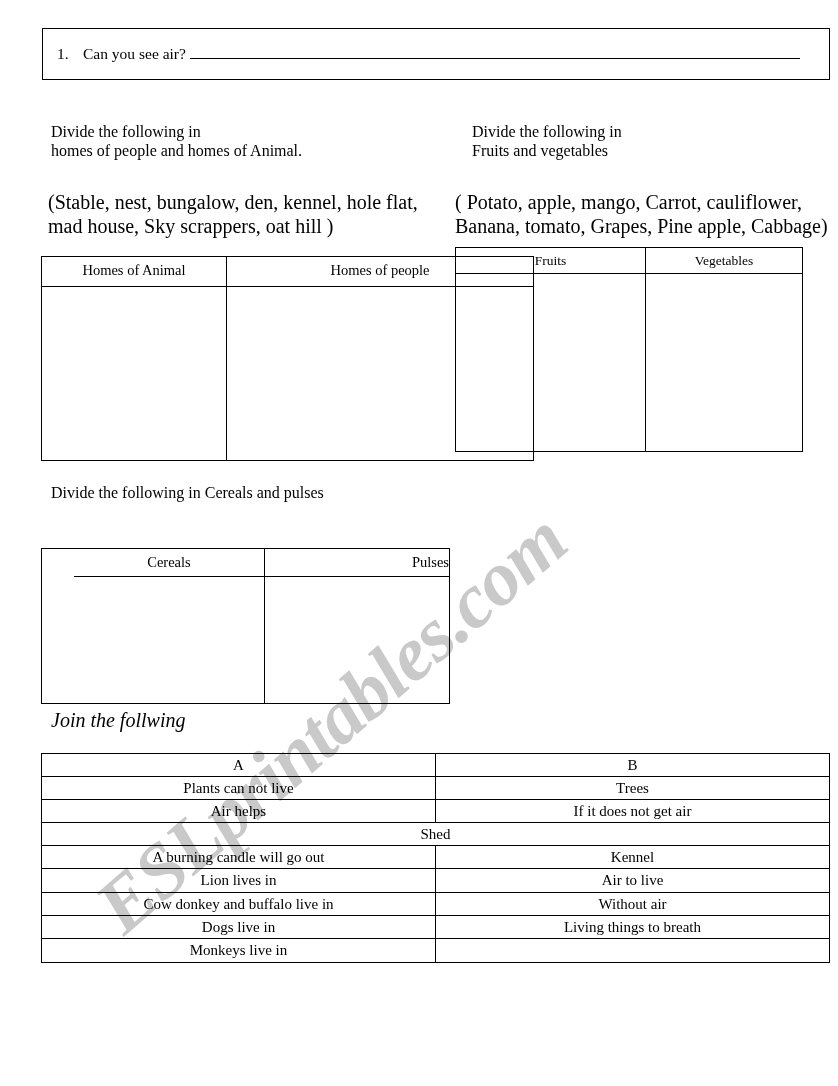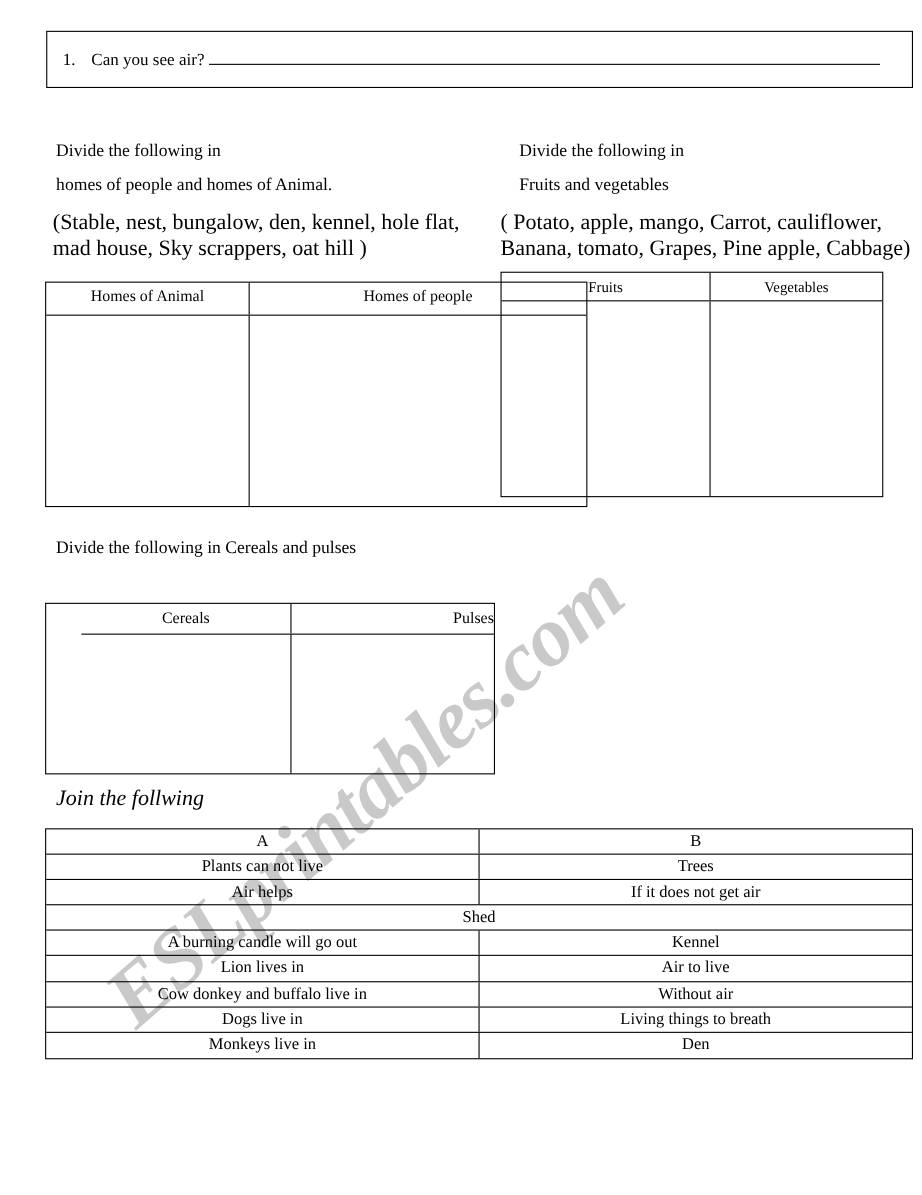--- a/index.html
+++ b/index.html
@@ -79,21 +79,21 @@
     border-bottom: 1.3px solid #000;
     width: 610px;
     margin-left: 4px;
     height: 13px;
   }
 
   
   .instr {
     position: absolute;
     font-size: 16px;
-    line-height: 31px;
+    line-height: 19px;
     white-space: pre-line;
   }
   .instr-left-head { left: 51px; top: 122px; }
   .instr-right-head { left: 472px; top: 122px; }
 
   .bank {
     position: absolute;
     font-size: 20px;
     line-height: 24px;
     white-space: pre-line;
@@ -283,18 +283,17 @@
         <div class="jrow">
           <div class="jcell a">Cow donkey and buffalo live in</div>
           <div class="jcell b">Without air</div>
         </div>
         <div class="jrow">
           <div class="jcell a">Dogs live in</div>
           <div class="jcell b">Living things to breath</div>
         </div>
         <div class="jrow">
           <div class="jcell a">Monkeys live in</div>
-          <div class="jcell b">Den</div>
         </div>
       </div>
   </div>
 
 </div>
 
 </body></html>

